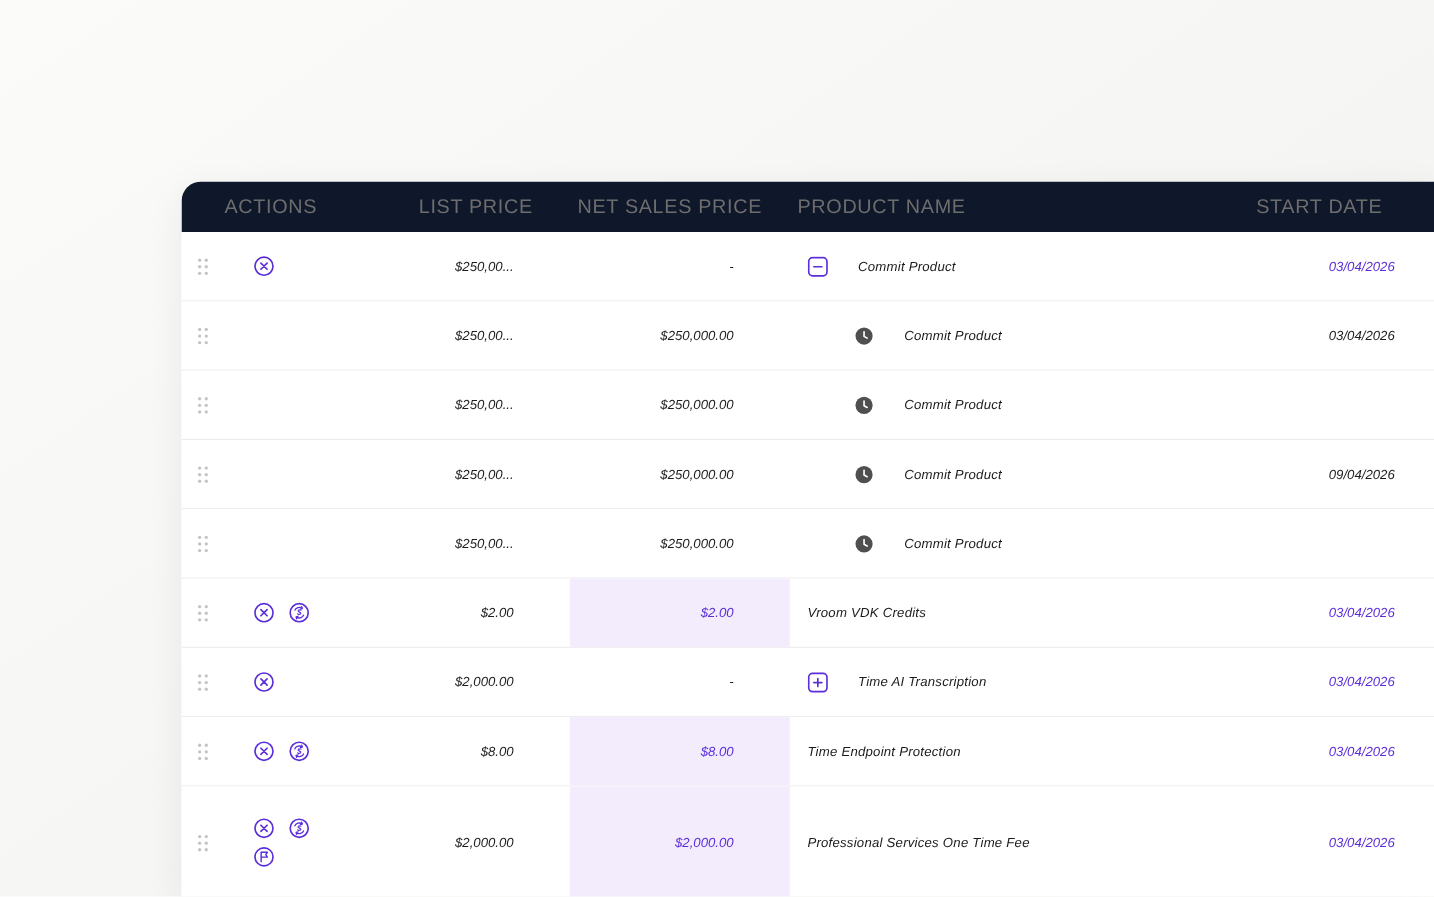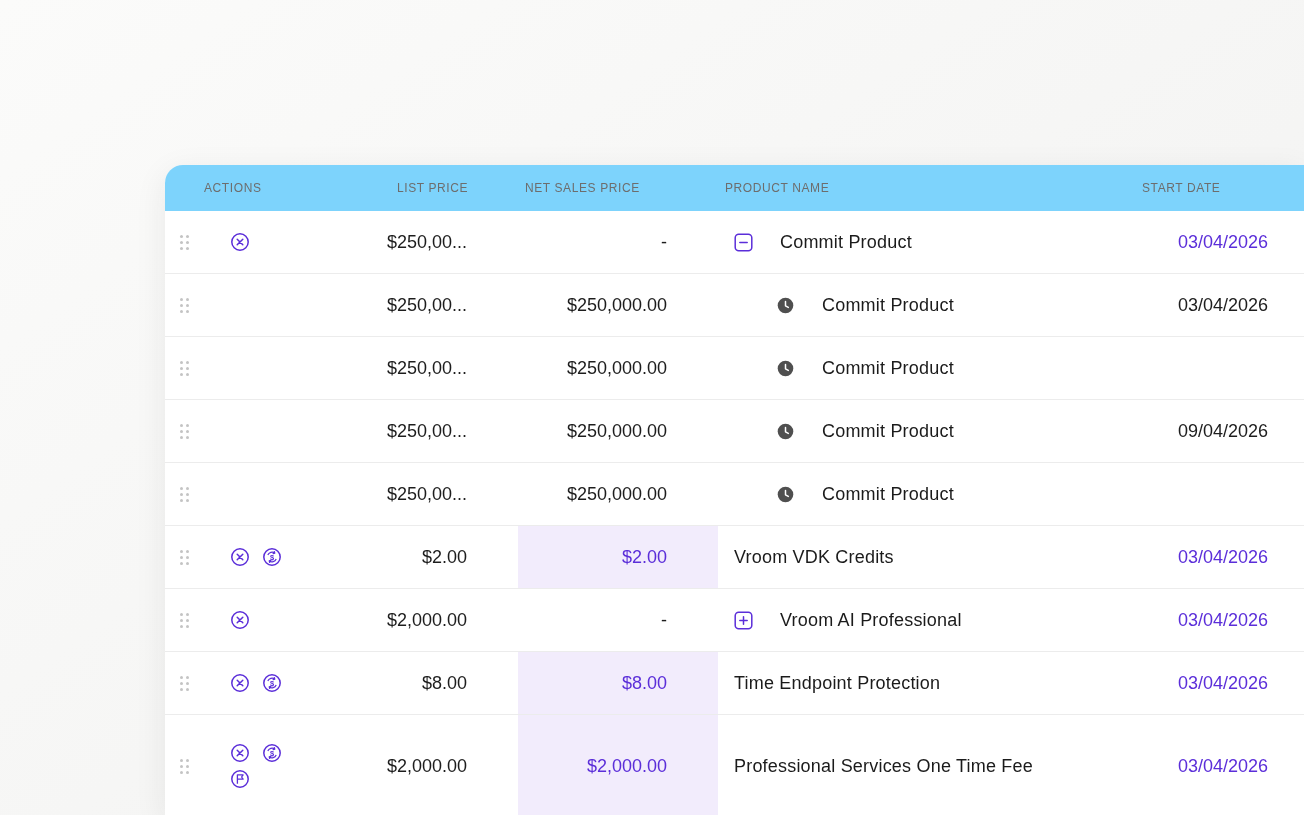--- a/index.html
+++ b/index.html
@@ -17,40 +17,40 @@
     border-radius: 18px 0 0 0;
     box-shadow: 0 8px 32px rgba(40,40,40,0.08);
     overflow: hidden;
   }
   .grid-row {
     display: grid;
     grid-template-columns: 38px 104px 211px 200px 424px 1fr;
   }
   .thead {
     height: 46px;
-    background: #7dd3fc;
+    background: #0f172a;
     align-items: center;
     color: #6d6d6d;
-    font-size: 12px;
+    font-size: 18px;
     letter-spacing: 0.6px;
   }
   .th { white-space: nowrap; }
   .th-actions { padding-left: 1px; }
   .th-list { padding-left: 40px; text-align: center; }
   .th-net { padding-left: 7px; }
   .th-product { padding-left: 7px; }
   .th-date { padding-left: 0; }
   .row {
     min-height: 63px;
     border-bottom: 1px solid #ececec;
     align-items: stretch;
     background: #fff;
   }
   .row.tall { min-height: 103px; }
-  .cell { display: flex; align-items: center; font-size: 18px; color: #1d1d1d; }
+  .cell { display: flex; align-items: center; font-size: 12px; color: #1d1d1d; font-style: italic; }
   .handle { justify-content: center; cursor: grab; }
   .actions {
     padding-left: 26px; padding-top: 6px; padding-bottom: 6px;
     flex-wrap: wrap; gap: 4px 10px; align-content: center;
   }
   .actions .icon-btn { display: inline-flex; cursor: pointer; }
   .list { justify-content: flex-end; padding-right: 51px; }
   .net  { justify-content: flex-end; padding-right: 51px; }
   .net.hl { background: #f2ecfc; color: #5b2ed9; }
   .product { padding-left: 16px; gap: 27px; font-weight: 500; color: #1b1b1b; letter-spacing: 0.2px; }
@@ -258,21 +258,21 @@
         </span>
     </div>
     <div class="cell list">$2,000.00</div>
     <div class="cell net">-</div>
     <div class="cell product">
       <span class="p-icon">
           <svg width="19" height="19" viewBox="0 0 19 19">
             <use href="#ic-expand"></use>
           </svg>
         </span>
-      <span>Vroom AI Professional</span>
+      <span>Time AI Transcription</span>
     </div>
     <div class="cell date link">03/04/2026</div>
   </div>
 
   <div class="grid-row row">
     <div class="cell handle">
         <svg width="11" height="17" viewBox="0 0 11 17">
           <use href="#ic-drag"></use>
         </svg>
       </div>

